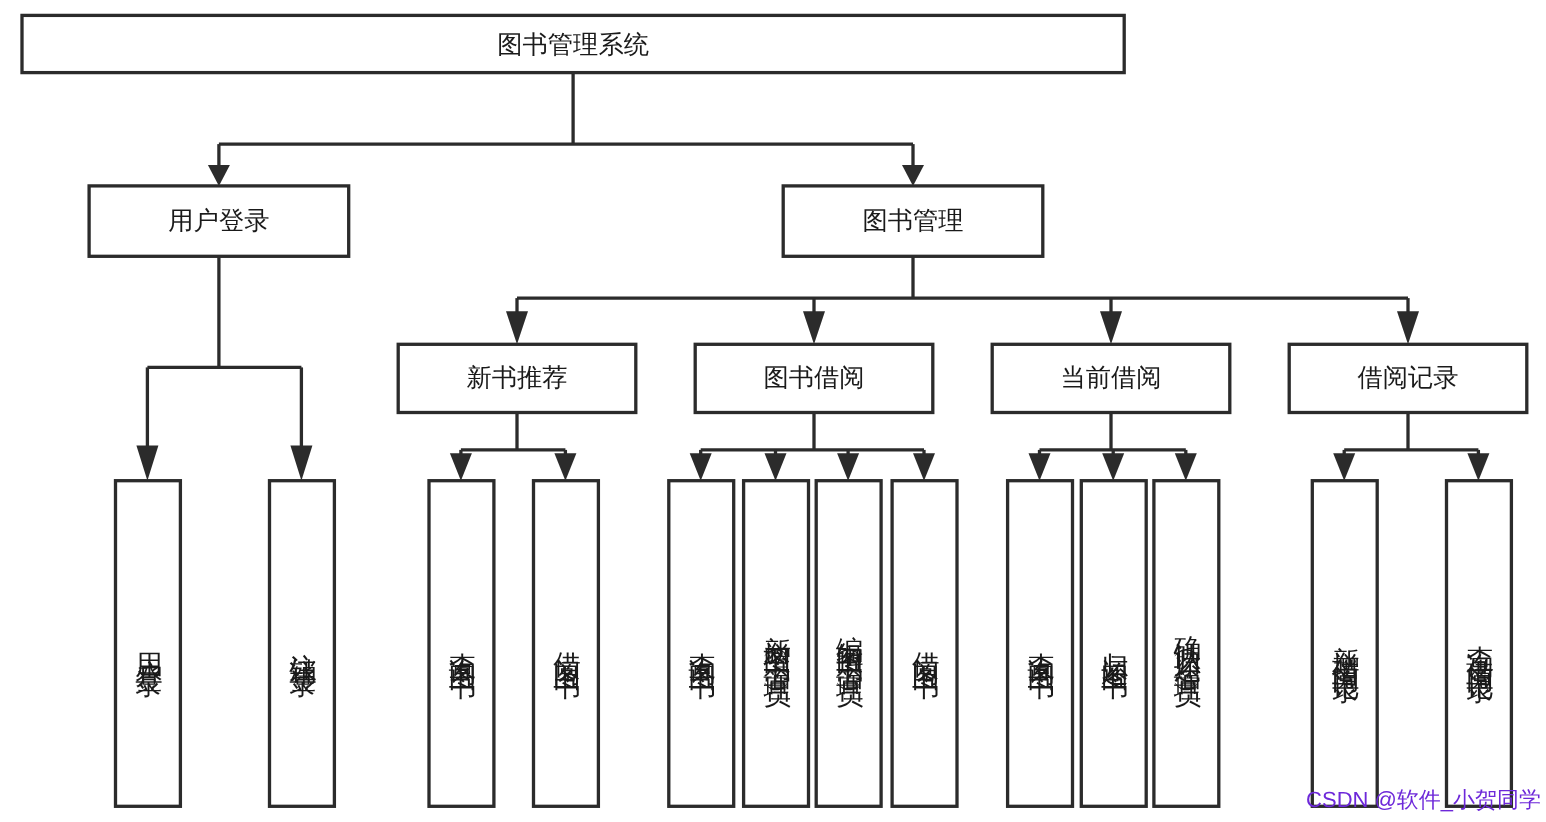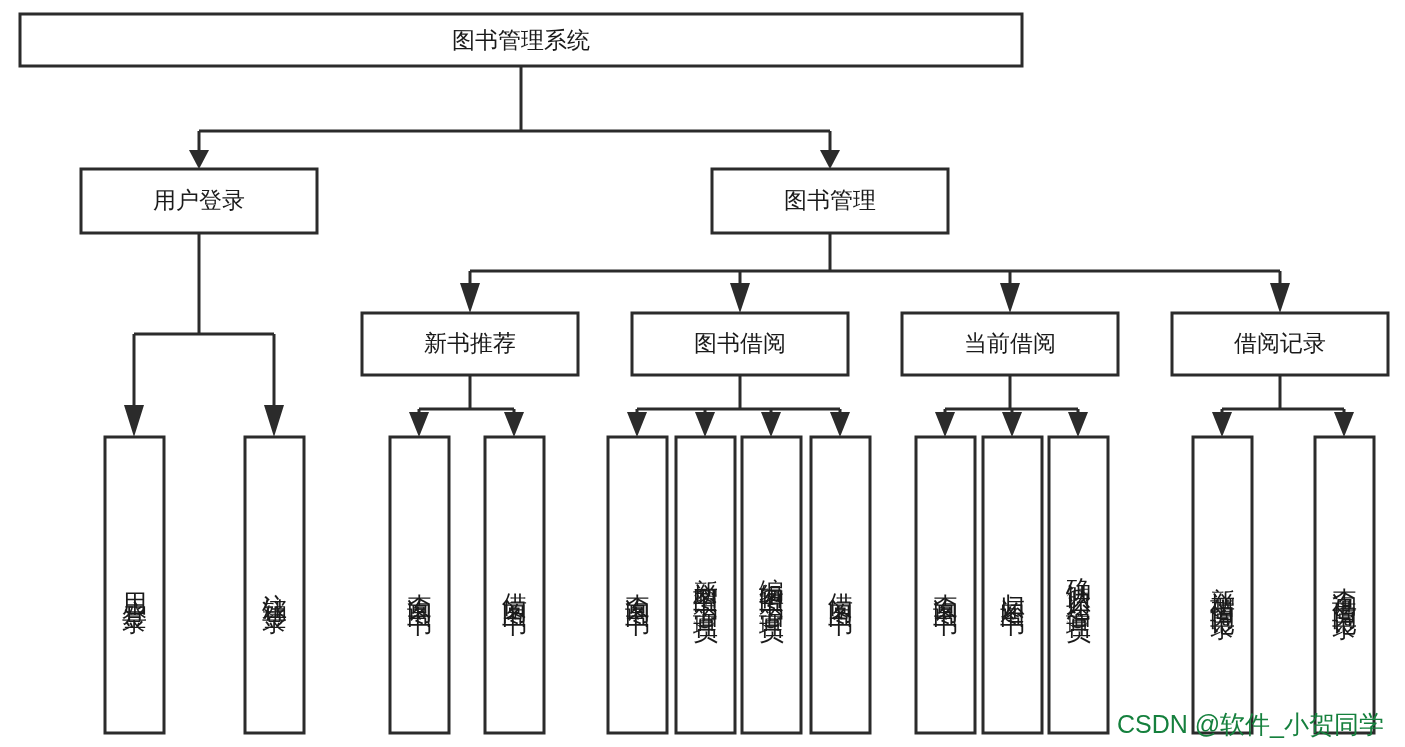--- a/index.html
+++ b/index.html
@@ -43,25 +43,25 @@
   }
   .node-label {
     font-family: "Liberation Sans", sans-serif;
     fill: #1a1a1a;
     font-size: 23px;
     text-anchor: middle;
     dominant-baseline: middle;
   }
   .watermark {
     position: absolute;
-    right: 21px;
+    right: 4px;
     bottom: 6px;
     font-family: "Liberation Sans", sans-serif;
-    font-size: 25px;
-    color: #15803d;
+    font-size: 20px;
+    color: #6d28d9;
     white-space: nowrap;
     user-select: none;
   }
 </style>
 </head>
 <body>
 
 <div id="diagram-root">
   <svg class="diagram" viewBox="0 0 1405 747" xmlns="http://www.w3.org/2000/svg">
 

